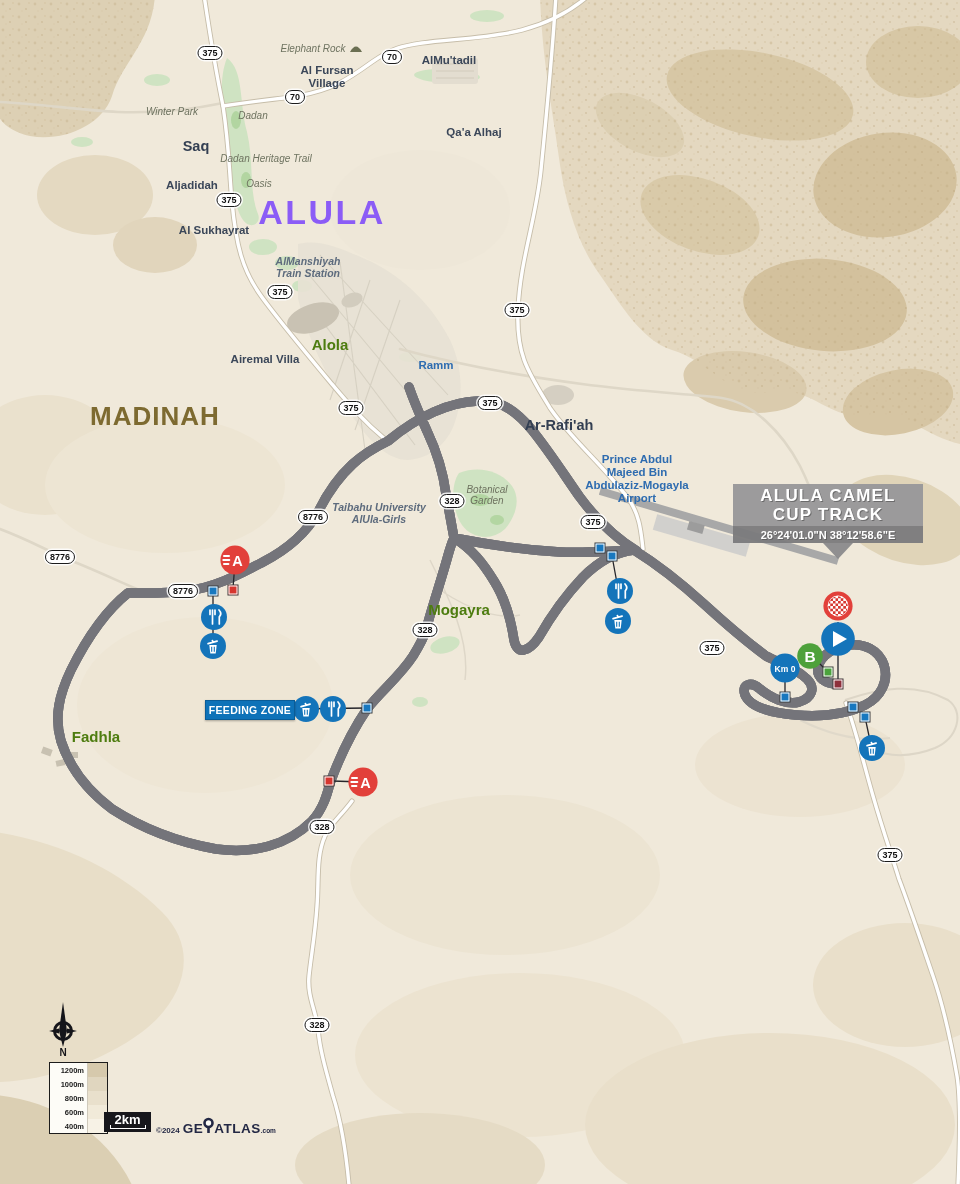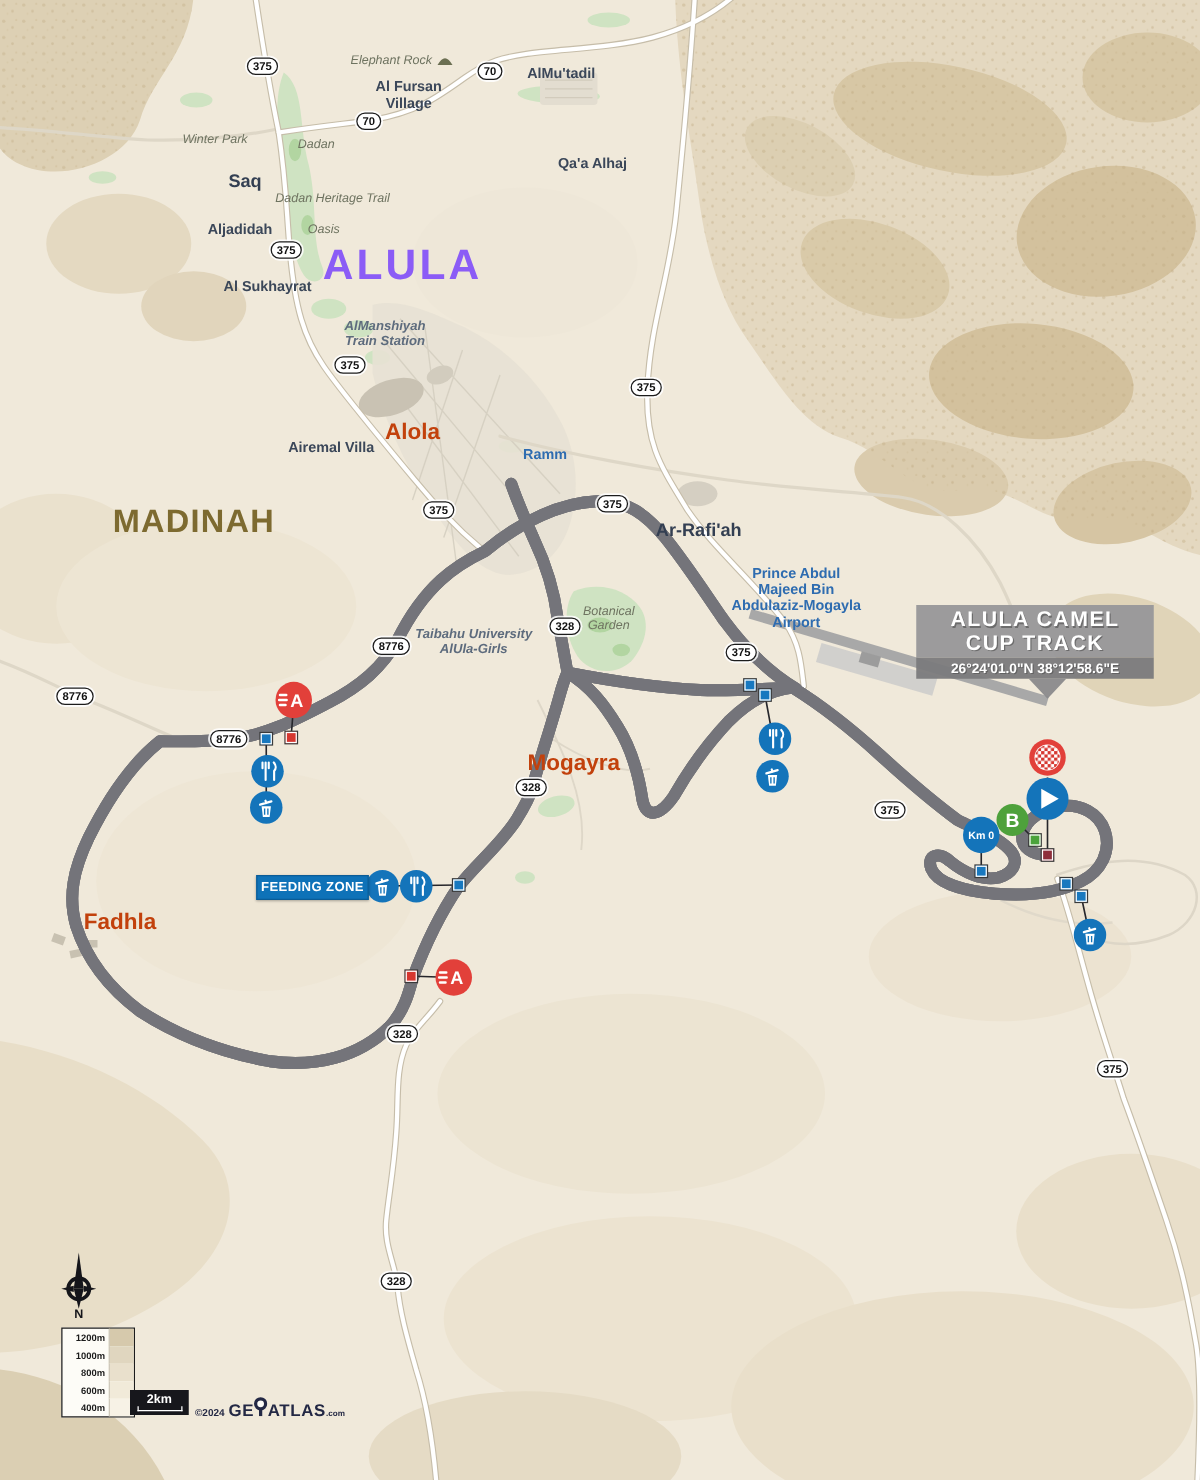--- a/index.html
+++ b/index.html
@@ -7,21 +7,21 @@
          font-family:"Liberation Sans",sans-serif;}
   #map-art{position:absolute;left:0;top:0}
   
   .lbl{position:absolute;transform:translate(-50%,-50%);text-align:center;white-space:pre-line;
        line-height:1.12;pointer-events:none}
   .it  {font-style:italic;font-size:10px;color:#6e7360;font-weight:400}
   .itb {font-style:italic;font-size:10.5px;color:#5d6b7d;font-weight:600}
   .town{font-weight:700;color:#3b4759}
   .md  {font-size:11.5px}
   .lg  {font-size:14.5px;color:#333f52}
-  .xl  {font-size:18px;color:#c2410c}
+  .xl  {font-size:15px;color:#4d7c0f}
   .blue{font-weight:700;color:#2e6cb0;font-size:11.5px}
   .city{font-weight:800;font-size:34px;color:#8b5cf6;letter-spacing:2.5px}
   .region{font-weight:800;font-size:26px;color:#7d6a30;letter-spacing:1px}
   
   .shield{position:absolute;transform:translate(-50%,-50%);background:#fff;border:1.6px solid #1c1c1c;
           border-radius:7px;font-size:9px;font-weight:700;color:#111;padding:0.5px 4px;line-height:11px;
           box-shadow:0 0 0 1.5px rgba(255,255,255,.85);white-space:nowrap}
   
   .sq{position:absolute;width:7px;height:7px;transform:translate(-50%,-50%);
       border:1.6px solid #fff;box-shadow:0 0 0 1px #3a3a3a}
@@ -43,21 +43,21 @@
   #panel .tri{width:0;height:0;margin-left:90px;border-left:15px solid transparent;
               border-right:15px solid transparent;border-top:16px solid rgba(138,138,140,.95)}
   
   #legend{position:absolute;left:49px;top:1062px;width:57px;background:#fdfcf7;border:1.5px solid #1c1c1c}
   .lrow{display:flex;height:14px}
   .lrow .lt{flex:1;font-size:7.5px;font-weight:700;color:#1a1a1a;display:flex;align-items:center;
             justify-content:flex-end;padding-right:3px}
   .lrow .sw{width:19px;border-left:1px solid #cfc9bb}
   #scalebar{position:absolute;left:104px;top:1112px;width:47px;height:20px;background:#17171c;color:#fff;
             display:flex;flex-direction:column;align-items:center;justify-content:center}
-  #scalebar .sl{font-size:10px;font-weight:700;line-height:8px}
+  #scalebar .sl{font-size:13px;font-weight:700;line-height:8px}
   #scalebar .br{width:34px;height:3px;border-left:1px solid #fff;border-right:1px solid #fff;
                 border-bottom:1px solid #fff;margin-top:1px}
   #credit{position:absolute;left:156px;top:1117px;display:flex;align-items:baseline;color:#232844}
   #credit .cp{font-size:8px;font-weight:800;margin-right:3px}
   #credit .bp,#credit .bs{font-size:13.5px;font-weight:800;letter-spacing:.5px}
   #credit .tld{font-size:6.5px;font-weight:800}
   #compass{position:absolute;left:46px;top:1000px}
   #north{position:absolute;left:63px;top:1052px;transform:translate(-50%,-50%);
          font-size:10px;font-weight:800;color:#15151a}
 </style>

